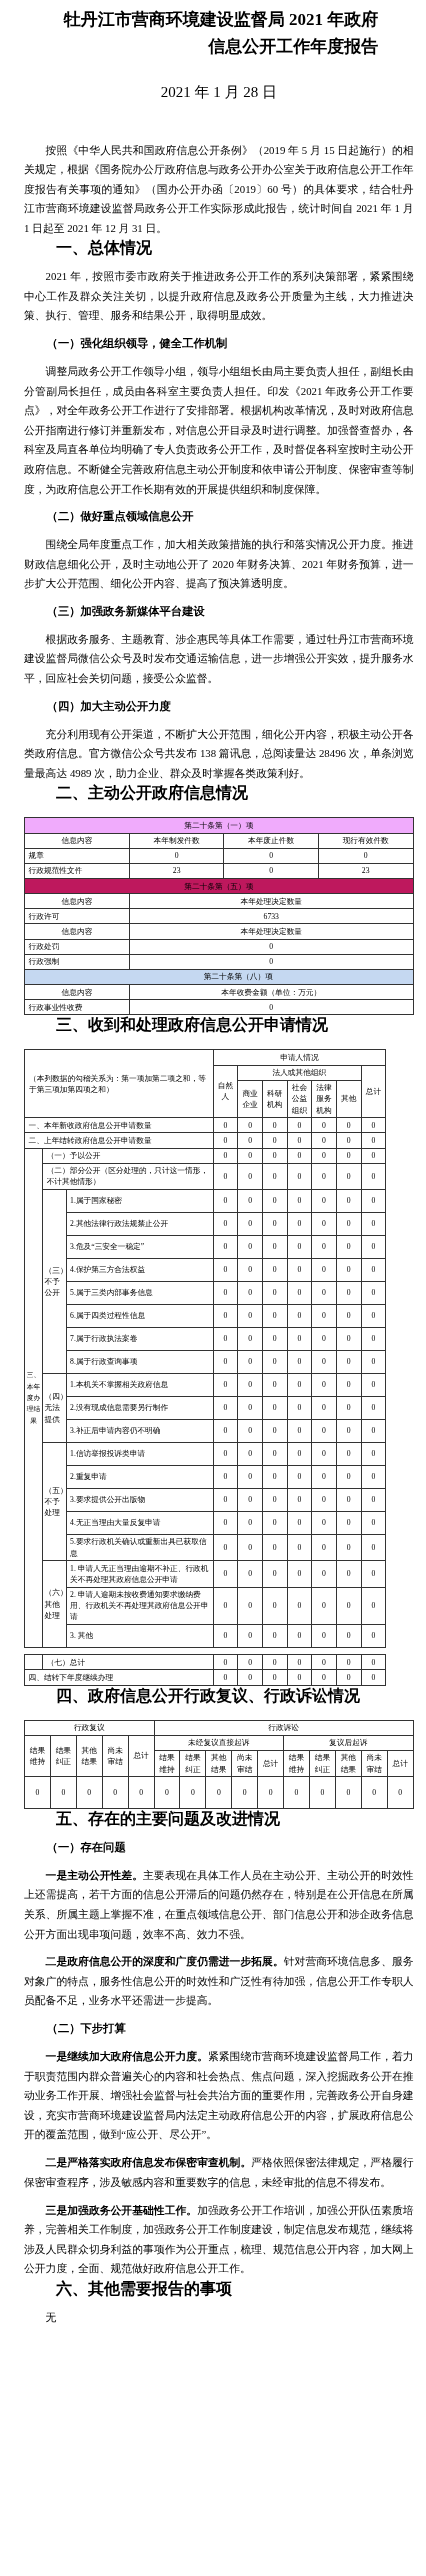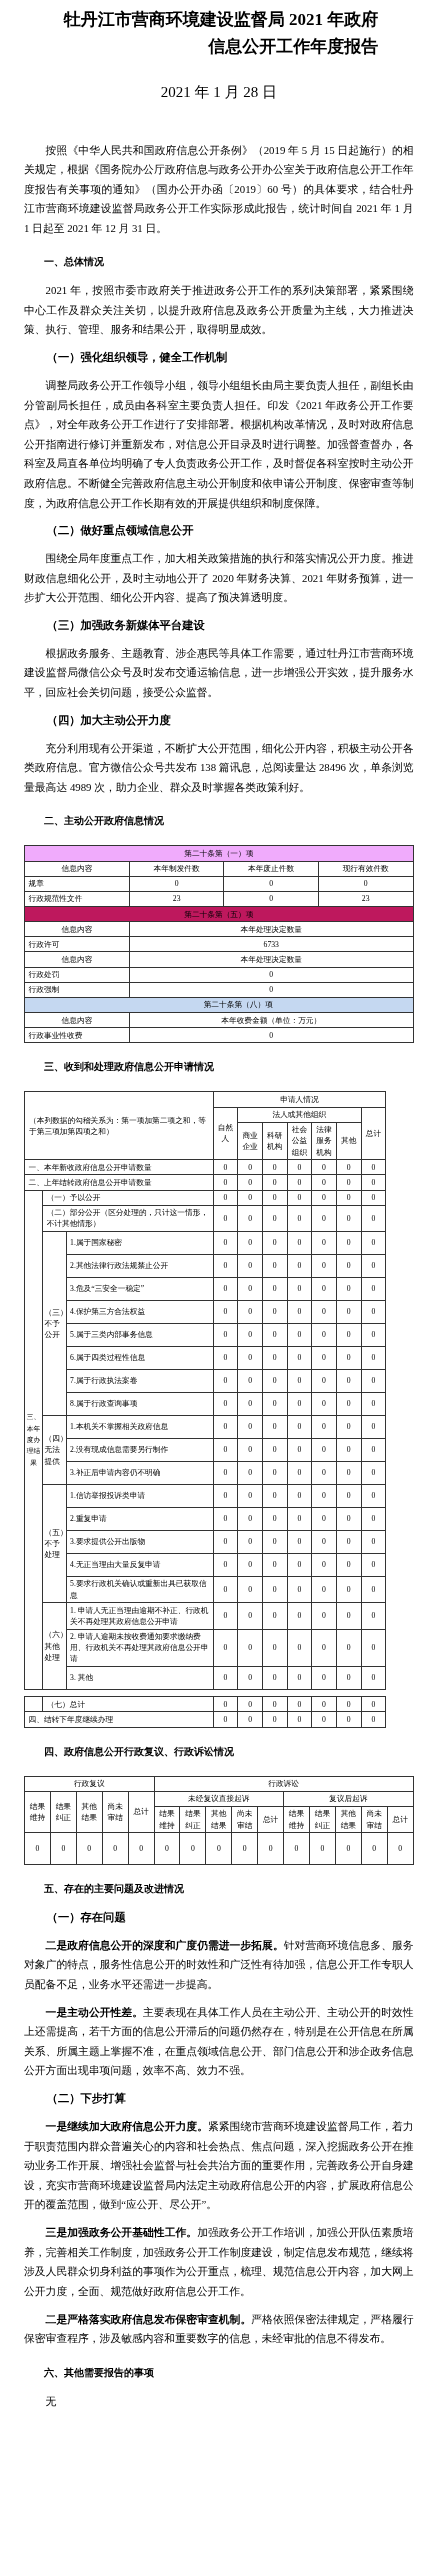--- a/index.html
+++ b/index.html
@@ -15,22 +15,22 @@
     max-width: 319px; margin: 0 auto;
   }
   .doc-date { text-align: center; font-size: 15px; margin-top: 21.6px; }
   .para {
     font-size: 10.8px; line-height: 19.6px; text-align: justify;
     text-indent: 2em; margin-top: 8.2px; word-break: break-all;
   }
   .para .lead { font-weight: 700; }
   .intro { margin-top: 39px; }
   h2.sec {
-    font-family: "Liberation Sans", sans-serif; font-size: 10px; font-weight: 700;
-    line-height: 20.6px; text-indent: 2em; margin-top: 14px;
+    font-family: "Liberation Sans", sans-serif; font-size: 16px; font-weight: 700;
+    line-height: 20.6px; text-indent: 2em; margin-top: 0;
   }
   h3.sub {
     font-family: "Liberation Serif", serif; font-size: 11.3px; font-weight: 700;
     line-height: 19.6px; text-indent: 2em; margin-top: 8.2px;
   }
   .mt-lg { margin-top: 27px; }
   .mt-md { margin-top: 18.5px; }
   
   .tbl-wrap { margin-top: 13.4px; }
   table.t {
@@ -522,25 +522,25 @@
             <td>0</td>
             <td>0</td>
           </tr>
         </tbody>
       </table>
     </div>
 
   <h2 class="sec mt-lg">五、存在的主要问题及改进情况</h2>
 
   <h3 class="sub">（一）存在问题</h3>
+  <p class="para"><b class="lead">一是主动公开性差。</b><span>主要表现在具体工作人员在主动公开、主动公开的时效性上还需提高，若干方面的信息公开滞后的问题仍然存在，特别是在公开信息在所属关系、所属主题上掌握不准，在重点领域信息公开、部门信息公开和涉企政务信息公开方面出现串项问题，效率不高、效力不强。</span></p>
   <p class="para"><b class="lead">二是政府信息公开的深度和广度仍需进一步拓展。</b><span>针对营商环境信息多、服务对象广的特点，服务性信息公开的时效性和广泛性有待加强，信息公开工作专职人员配备不足，业务水平还需进一步提高。</span></p>
-  <p class="para"><b class="lead">一是主动公开性差。</b><span>主要表现在具体工作人员在主动公开、主动公开的时效性上还需提高，若干方面的信息公开滞后的问题仍然存在，特别是在公开信息在所属关系、所属主题上掌握不准，在重点领域信息公开、部门信息公开和涉企政务信息公开方面出现串项问题，效率不高、效力不强。</span></p>
 
   <h3 class="sub">（二）下步打算</h3>
   <p class="para"><b class="lead">一是继续加大政府信息公开力度。</b><span>紧紧围绕市营商环境建设监督局工作，着力于职责范围内群众普遍关心的内容和社会热点、焦点问题，深入挖掘政务公开在推动业务工作开展、增强社会监督与社会共治方面的重要作用，完善政务公开自身建设，充实市营商环境建设监督局内法定主动政府信息公开的内容，扩展政府信息公开的覆盖范围，做到“应公开、尽公开”。</span></p>
+  <p class="para"><b class="lead">二是严格落实政府信息发布保密审查机制。</b><span>严格依照保密法律规定，严格履行保密审查程序，涉及敏感内容和重要数字的信息，未经审批的信息不得发布。</span></p>
   <p class="para"><b class="lead">三是加强政务公开基础性工作。</b><span>加强政务公开工作培训，加强公开队伍素质培养，完善相关工作制度，加强政务公开工作制度建设，制定信息发布规范，继续将涉及人民群众切身利益的事项作为公开重点，梳理、规范信息公开内容，加大网上公开力度，全面、规范做好政府信息公开工作。</span></p>
-  <p class="para"><b class="lead">二是严格落实政府信息发布保密审查机制。</b><span>严格依照保密法律规定，严格履行保密审查程序，涉及敏感内容和重要数字的信息，未经审批的信息不得发布。</span></p>
 
   <h2 class="sec mt-md">六、其他需要报告的事项</h2>
   <p class="para">无</p>
 
 </div>
 
 
 </body></html>

